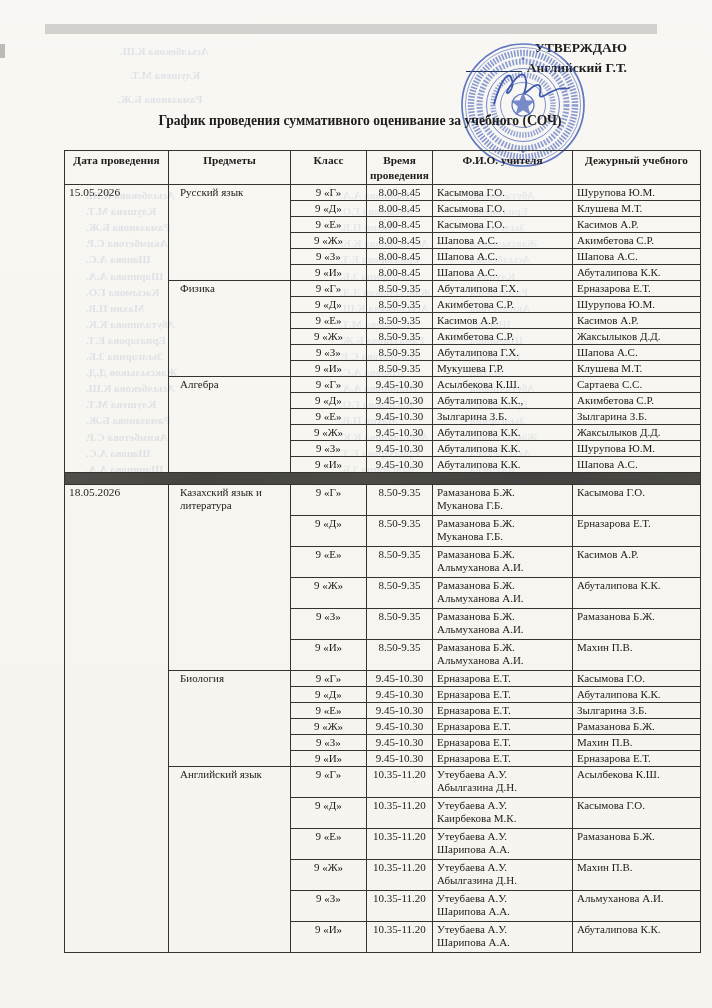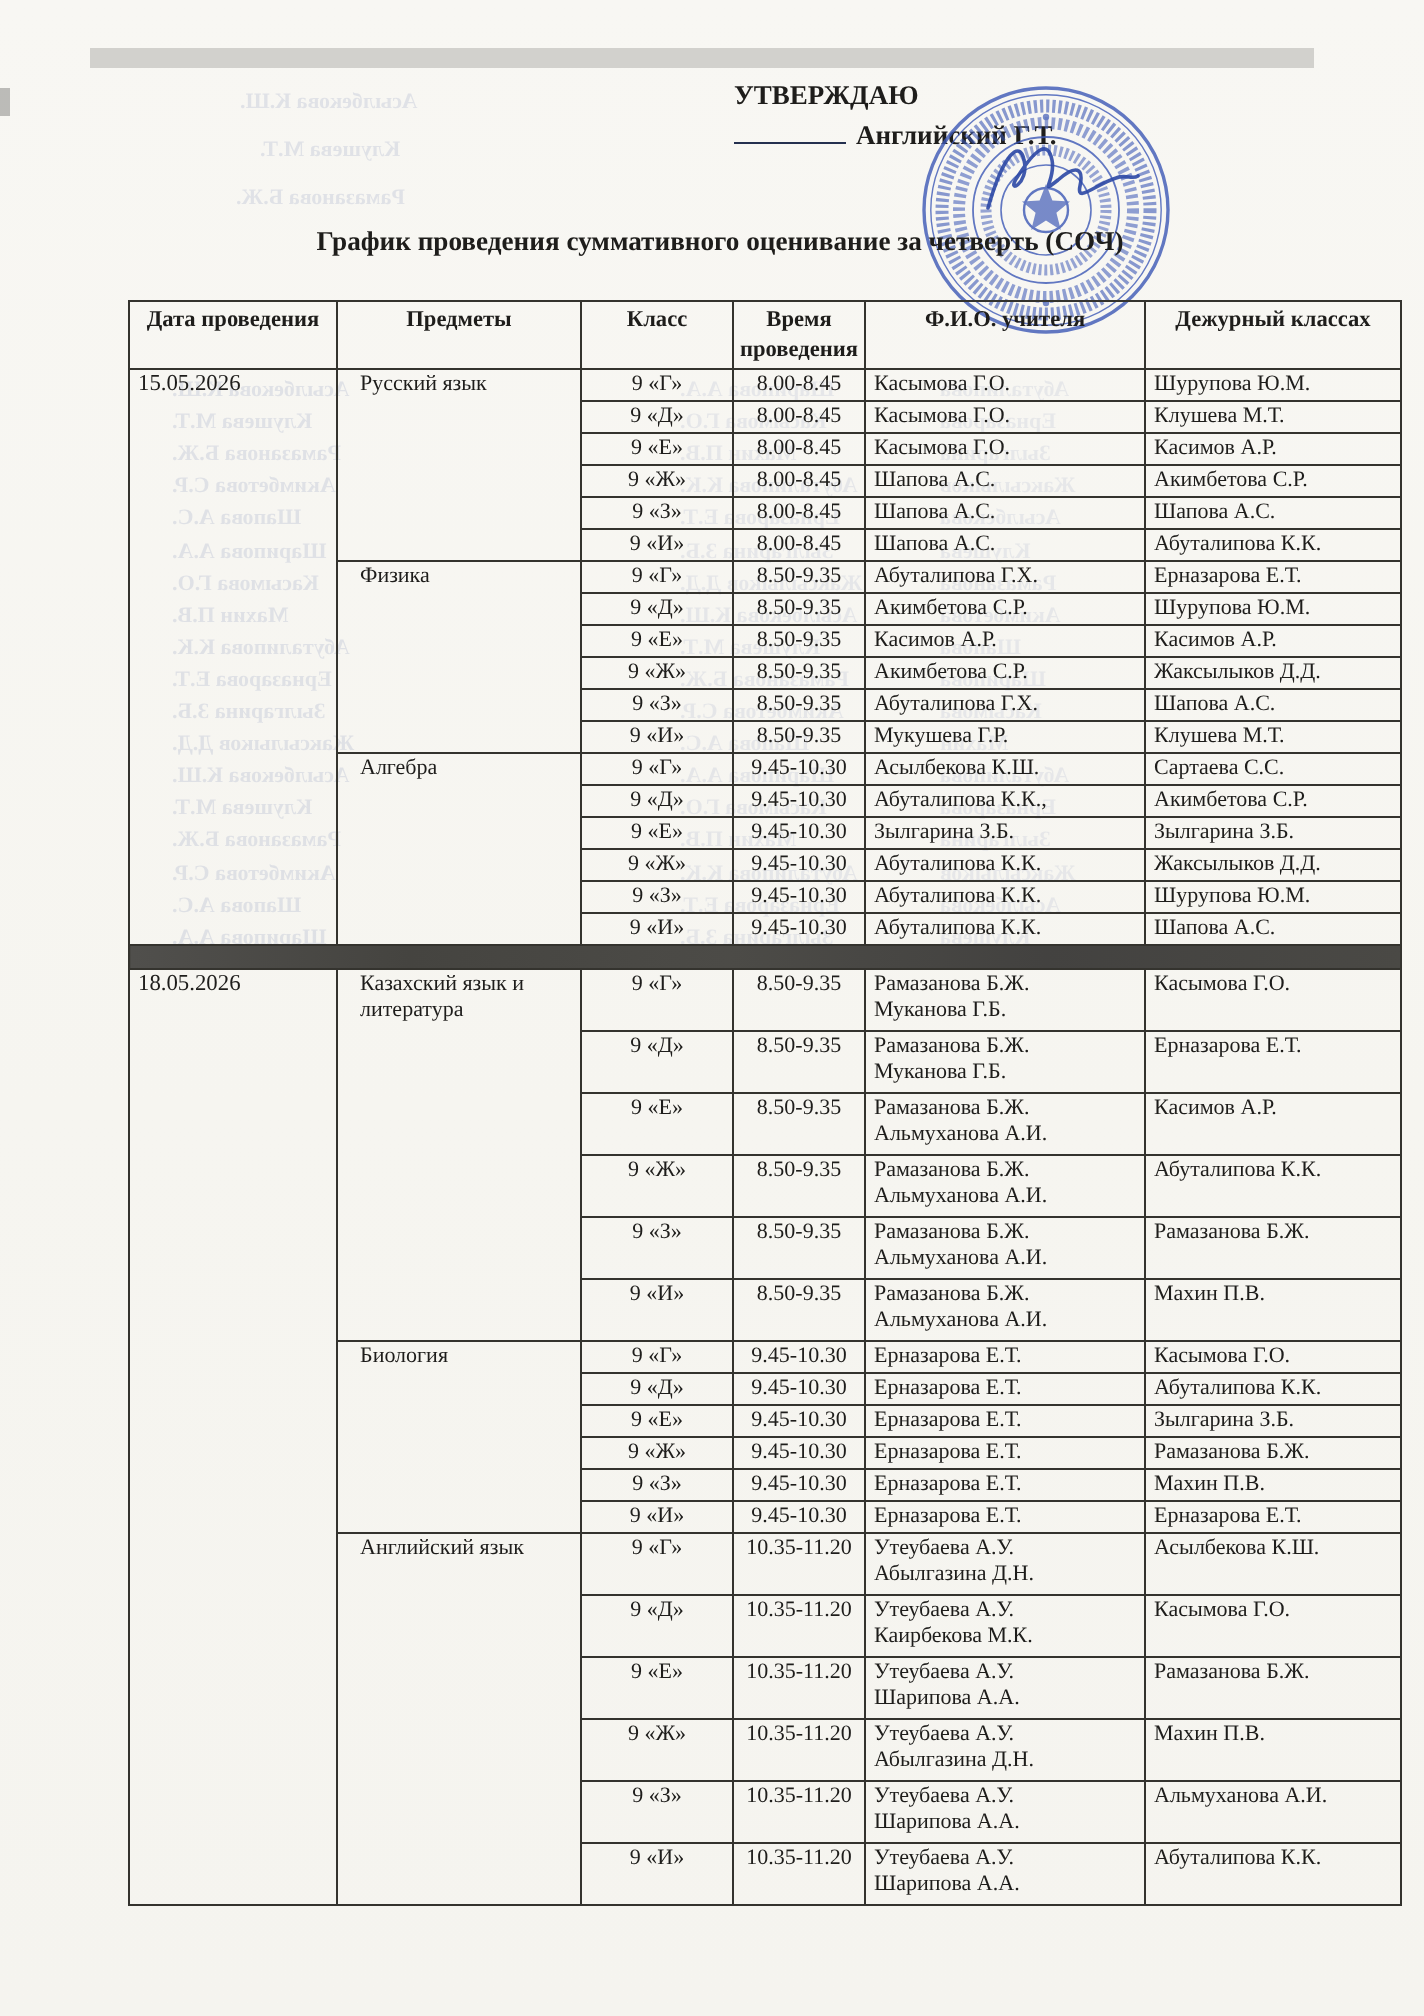--- a/index.html
+++ b/index.html
@@ -11,21 +11,21 @@
     color:#1e1d1b;
   }
   .edge-mark{position:absolute;left:0;top:44px;width:5px;height:14px;background:#8a8a86;opacity:.55;}
   .bleed-band{position:absolute;left:45px;top:24px;width:612px;height:10px;background:#d2d1cd;}
   .ghost-layer span{
     position:absolute;display:inline-block;transform:scaleX(-1);
     color:#5f70a6;font-weight:bold;font-size:11px;white-space:nowrap;
     opacity:.16;filter:blur(.35px);
   }
   .approval{
-    position:absolute;top:38px;right:85px;width:260px;text-align:left;
+    position:absolute;top:38px;right:85px;width:260px;text-align:right;
     font-weight:bold;font-size:13.5px;line-height:19.5px;
   }
   .sig-underline{display:inline-block;width:56px;border-bottom:1.4px solid #24304f;margin-right:5px;}
   .doc-title{
     position:absolute;top:113px;left:36px;width:648px;text-align:center;
     font-weight:bold;font-size:13.6px;line-height:16.5px;
   }
   table.schedule{
     position:absolute;left:64px;top:150px;width:636px;
     border-collapse:collapse;table-layout:fixed;
@@ -140,40 +140,40 @@
       <circle cx="65" cy="18.5" r="1.6"></circle>
       <circle cx="65" cy="111.5" r="1.6"></circle>
     </g>
   </svg>
 
   <svg class="signature" width="86" height="48" viewBox="0 0 86 48">
     <path d="M8 38 C16 10 24 4 26 14 C29 26 16 32 23 22 C32 8 38 4 40 14 C42 24 33 32 43 24 C52 16 56 18 54 27 C52 36 62 26 72 23 C77 21 80 24 83 22" stroke="#2d49a6" stroke-width="1.8" fill="none" stroke-linecap="round"></path>
   </svg>
 
   <div class="doc-title">
-    <div>График проведения суммативного оценивание за четверть (СОЧ)</div>
+    <div>График проведения суммативного оценивание за учебного (СОЧ)</div>
   </div>
 
   <table class="schedule">
     <colgroup>
       <col style="width:104px">
         <col style="width:122px">
         <col style="width:76px">
       <col style="width:66px">
         <col style="width:140px">
         <col style="width:128px">
     </colgroup>
     <thead>
       <tr>
         <th>Дата проведения</th>
         <th>Предметы</th>
         <th>Класс</th>
         <th>Время проведения</th>
         <th>Ф.И.О. учителя</th>
-        <th>Дежурный классах</th>
+        <th>Дежурный учебного</th>
       </tr>
     </thead>
     <tbody id="schedule-body">
         <tr class="row-compact">
           <td class="c-date" rowspan="18">15.05.2026</td>
           <td class="c-subject" rowspan="6">Русский язык</td>
           <td class="c-class">9 «Г»</td>
           <td class="c-time">8.00-8.45</td>
           <td class="c-teacher">
             <div>Касымова Г.О.</div>

